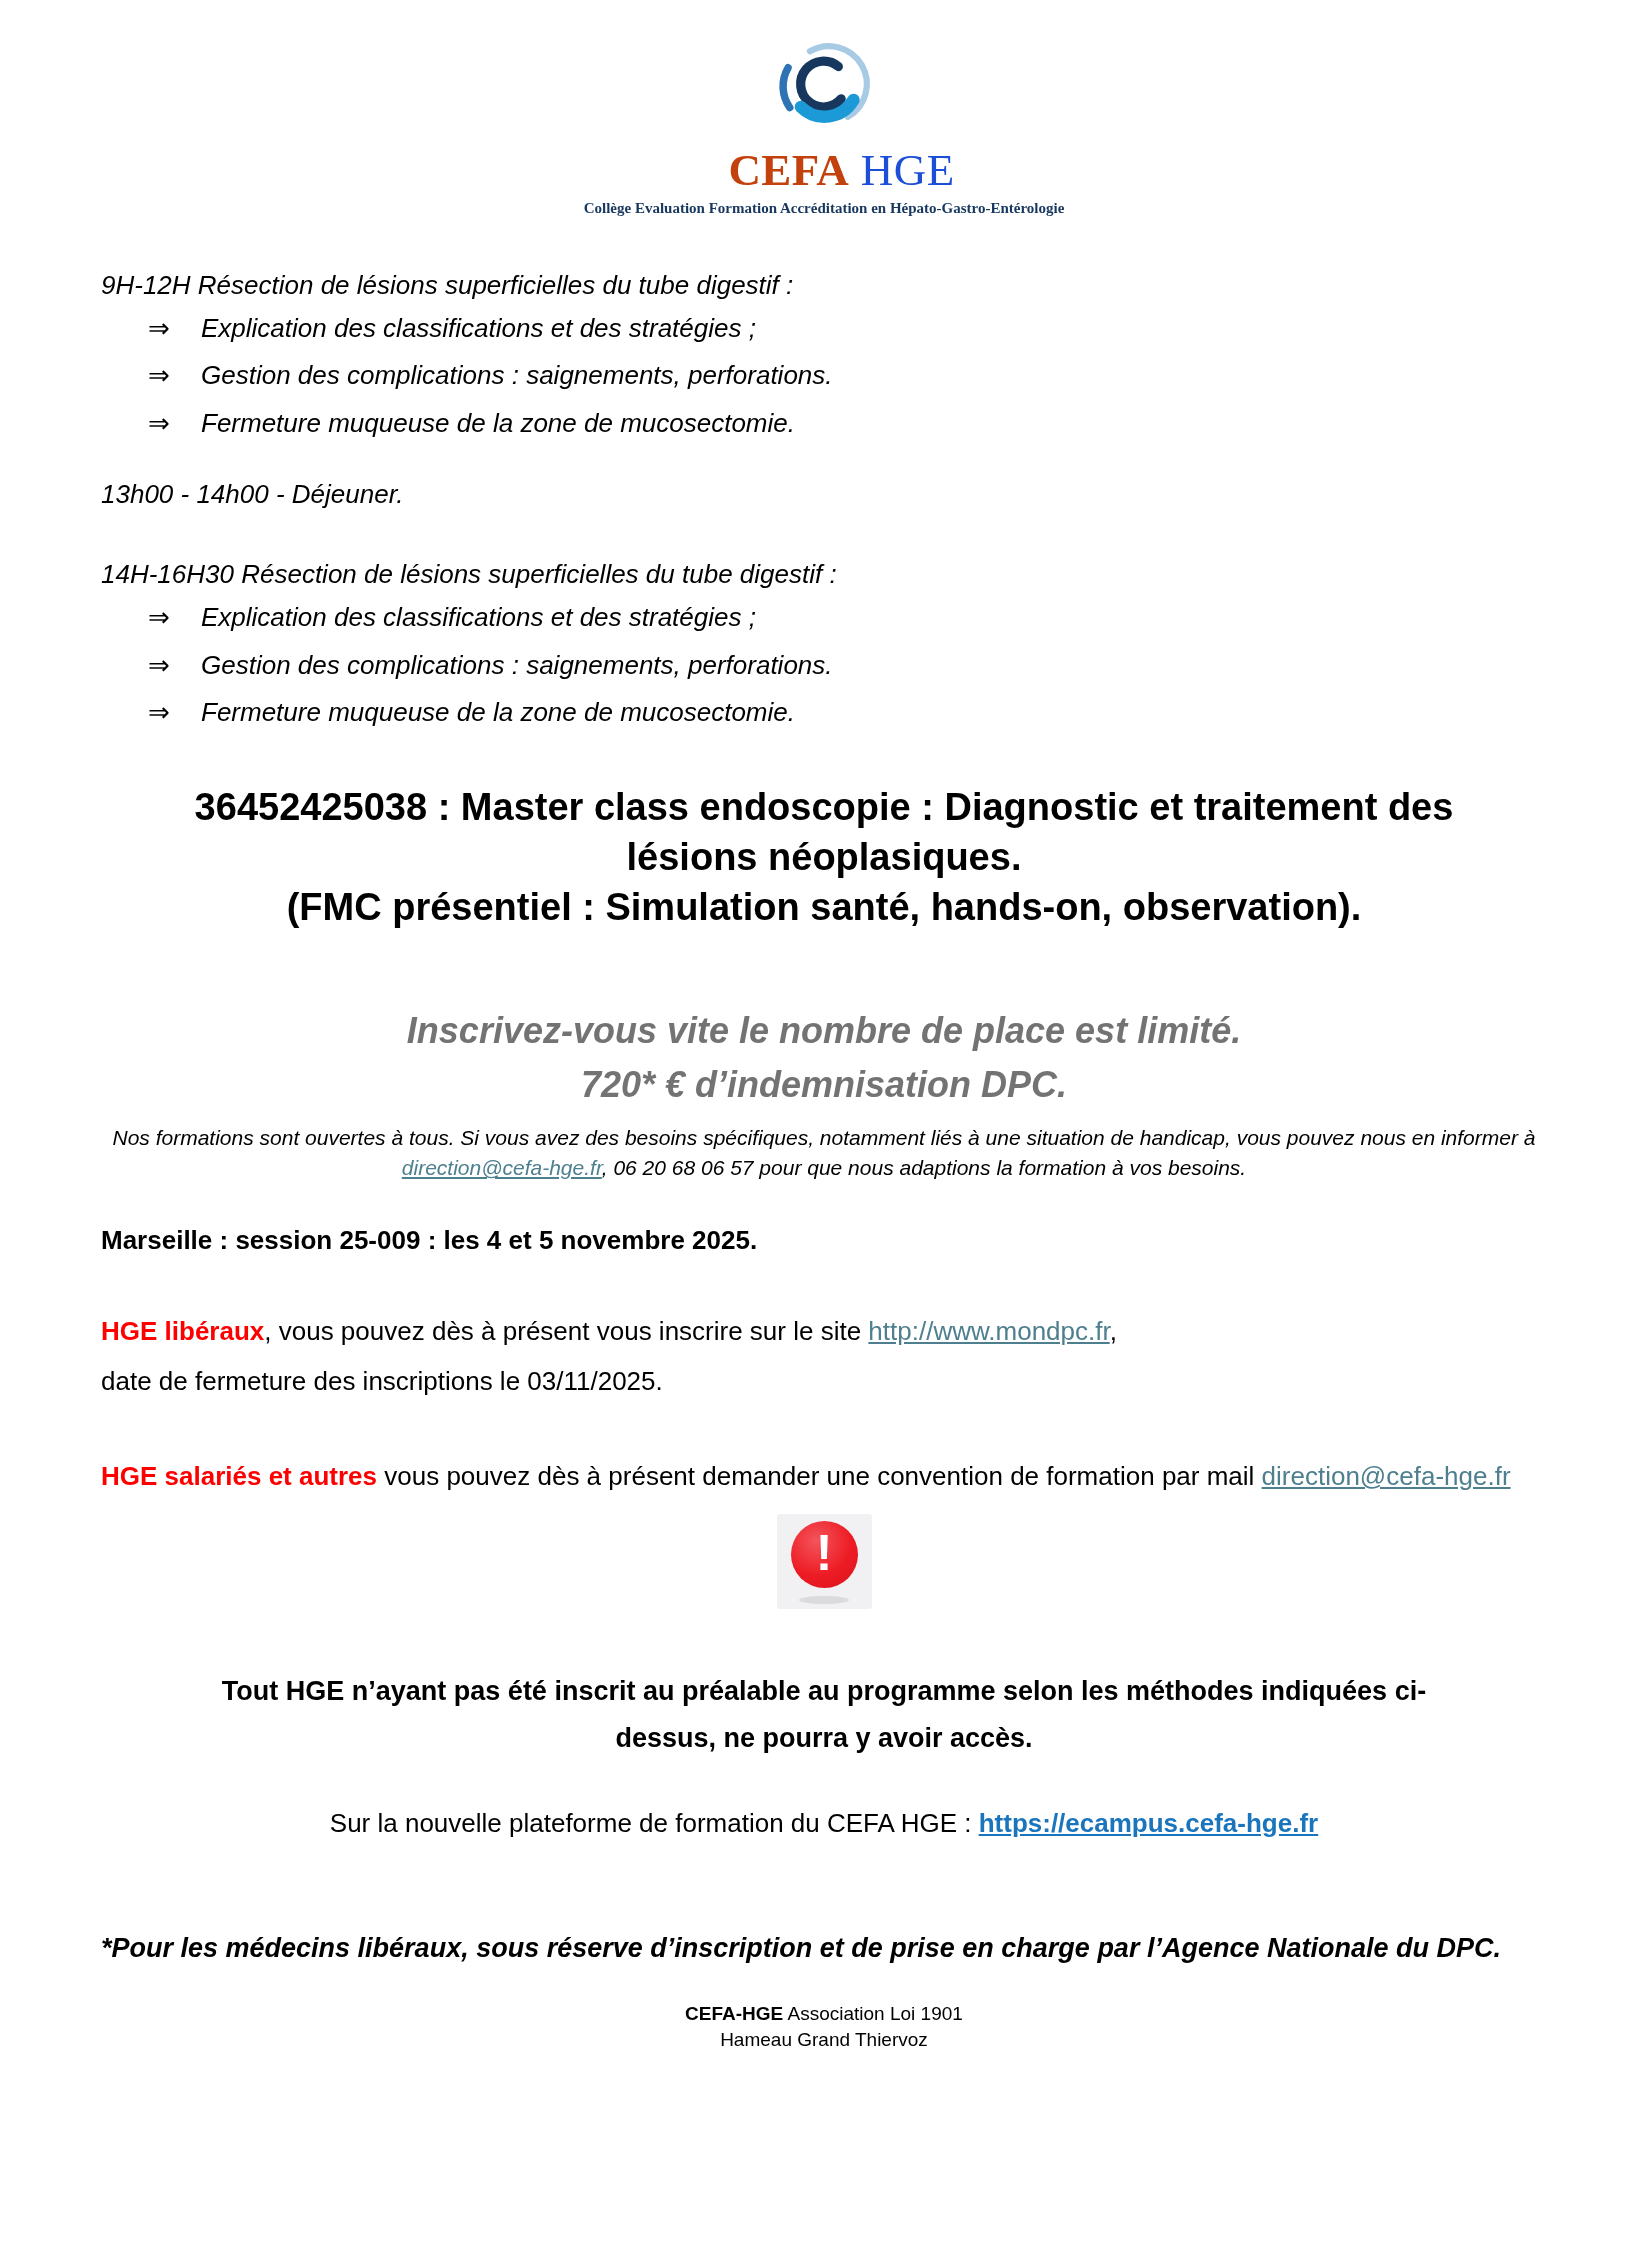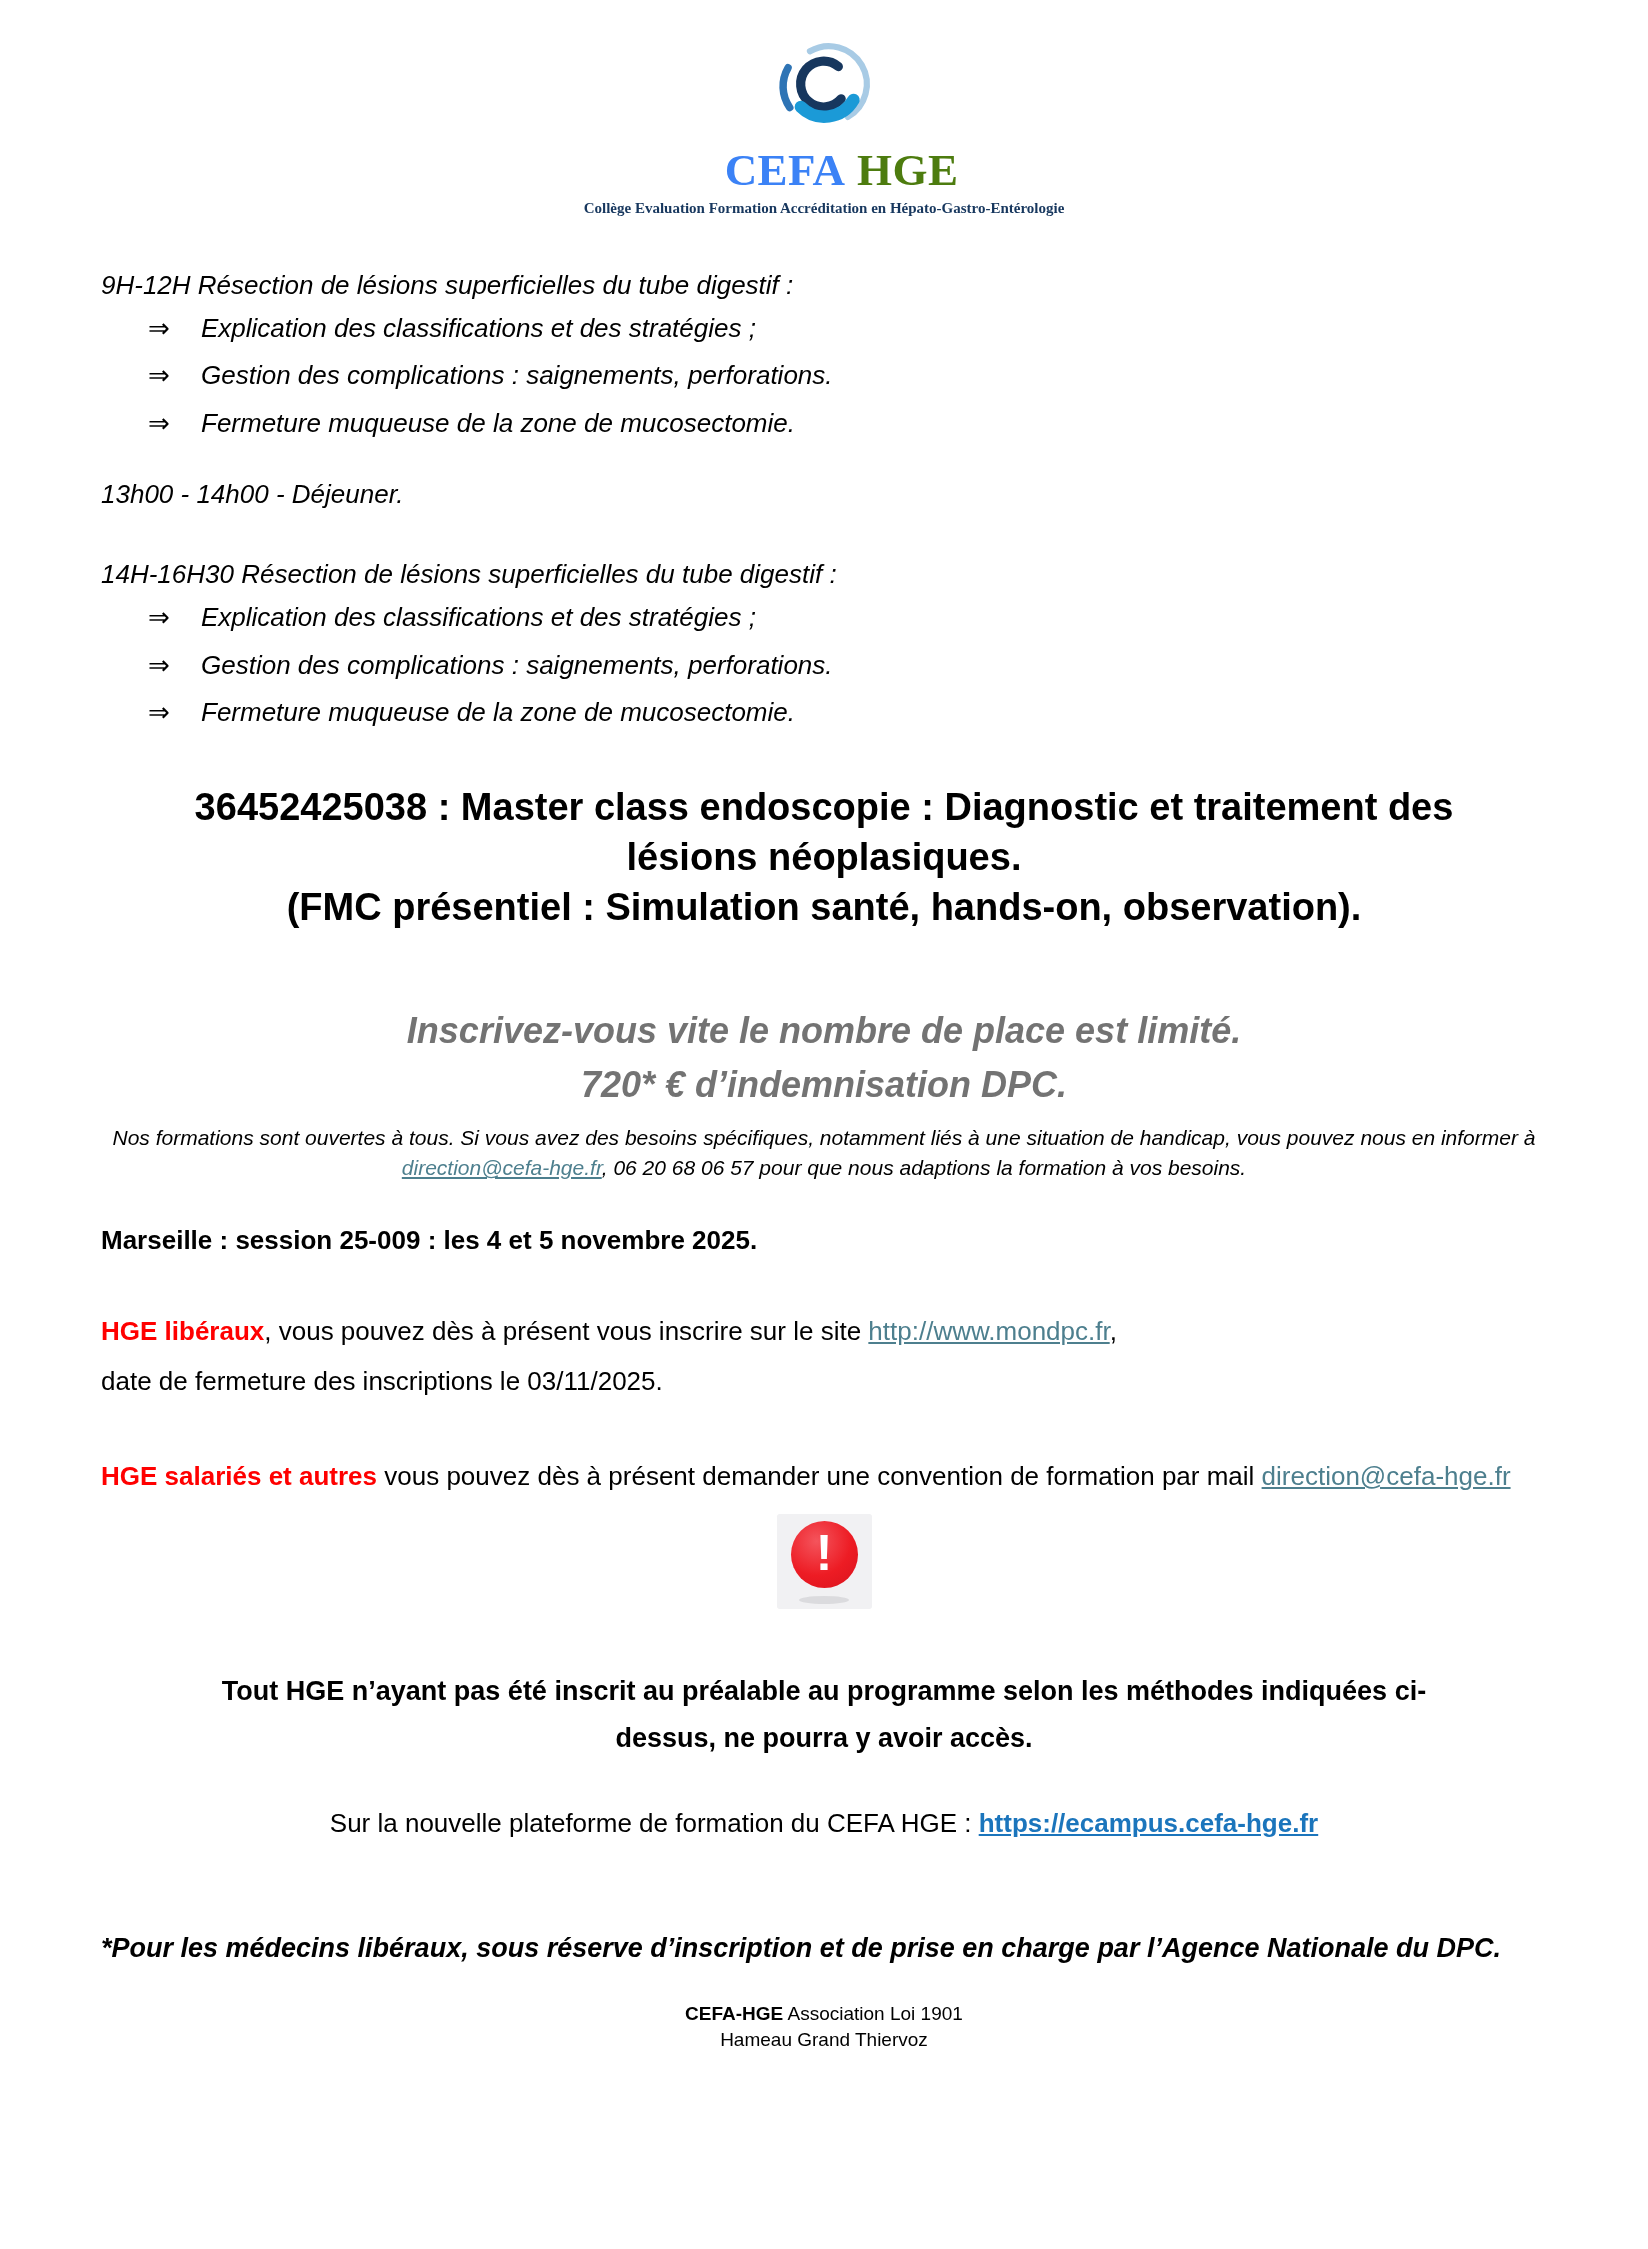--- a/index.html
+++ b/index.html
@@ -7,22 +7,22 @@
     width:1648px;height:2331px;box-sizing:border-box;
     padding:40px 101px 0 101px;
     background:#ffffff;color:#000000;
     font-family:"Liberation Sans",sans-serif;
     font-size:26px;position:relative;overflow:hidden;
   }
   
   .logo{text-align:center;}
   .logo-swirl{width:139px;height:97px;display:inline-block;}
   .brand{font-family:"Liberation Serif",serif;font-size:45px;line-height:1.05;margin-top:2.7px;letter-spacing:0.4px;}
-  .brand .cefa{color:#3b82f6;font-weight:700;margin-left:35px;}
-  .brand .hge{color:#4d7c0f;font-weight:700;}
+  .brand .cefa{color:#c2410c;font-weight:700;margin-left:35px;}
+  .brand .hge{color:#1d4ed8;font-weight:400;}
   .tagline{font-family:"Liberation Serif",serif;font-weight:700;color:#17375E;font-size:15px;margin-top:6.3px;}
   
   .day-title{margin:47px 0 0 0;text-align:center;font-weight:700;font-style:italic;font-size:28px;}
   .sched{font-style:italic;}
   .sched-heading{margin:53px 0 0 0;}
   .sched-heading.second{margin-top:49px;}
   .lunch{margin:40px 0 0 0;font-style:italic;}
   ul.arrows{list-style:none;margin:11.7px 0 0 0;padding:0;}
   ul.arrows li{padding-left:47px;margin-top:16px;line-height:31.5px;}
   ul.arrows li:first-child{margin-top:0;}

